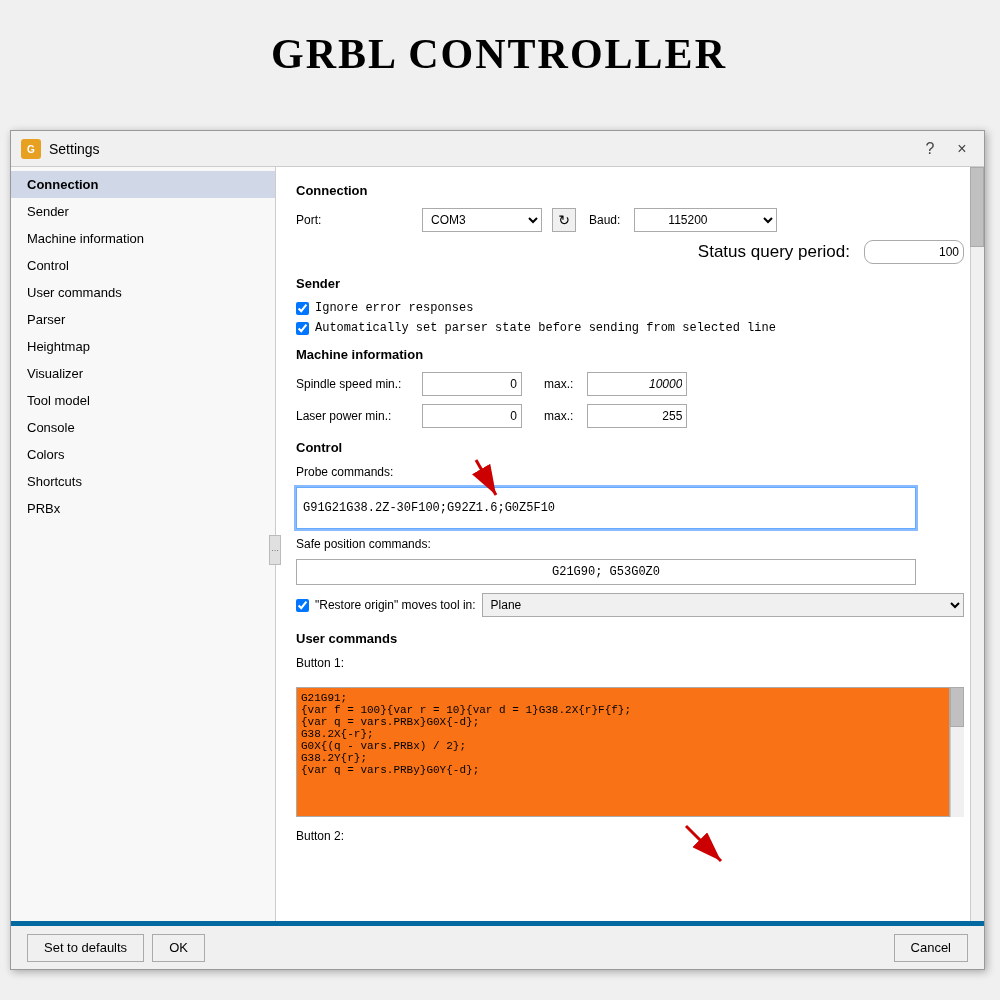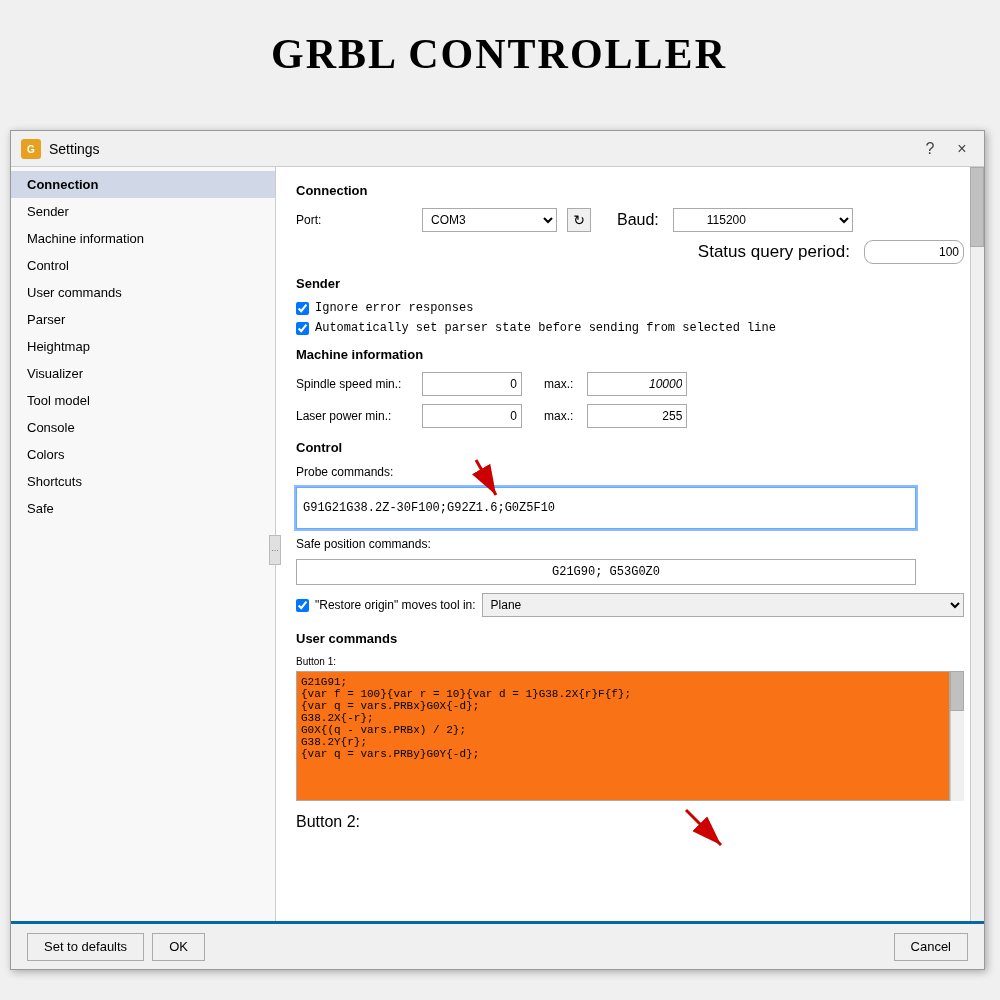--- a/index.html
+++ b/index.html
@@ -166,25 +166,25 @@
     .form-input {
       height: 24px;
       font-size: 12px;
       border: 1px solid #aaa;
       background: #fff;
       padding: 0 4px;
       text-align: right;
     }
 
     .port-select {
-      width: 135px;
+      width: 120px;
     }
 
     .baud-select {
-      width: 180px;
+      width: 143px;
       padding-left: 29px;
     }
 
     .period-input {
       width: 100px;
     }
 
     .spindle-input {
       width: 100px;
     }
@@ -241,27 +241,27 @@
       height: 130px;
       font-size: 11px;
       font-family: 'Courier New', monospace;
       border: 1px solid #aaa;
       padding: 4px;
       resize: none;
       background: #f97316;
     }
 
     .button2-label {
-      font-size: 16px;
+      font-size: 12px;
       margin-top: 8px;
     }
 
     .dialog-footer {
       height: 48px;
-      border-top: 3px solid #0369a1;
+      border-top: 5px solid #0369a1;
       display: flex;
       align-items: center;
       padding: 12px 16px;
       background: #f0f0f0;
       justify-content: space-between;
     }
 
     .footer-btn {
       height: 28px;
       padding: 0 16px;
@@ -370,36 +370,36 @@
       <div class="sidebar-item">Machine information</div>
       <div class="sidebar-item">Control</div>
       <div class="sidebar-item">User commands</div>
       <div class="sidebar-item">Parser</div>
       <div class="sidebar-item">Heightmap</div>
       <div class="sidebar-item">Visualizer</div>
       <div class="sidebar-item">Tool model</div>
       <div class="sidebar-item">Console</div>
       <div class="sidebar-item">Colors</div>
       <div class="sidebar-item">Shortcuts</div>
-      <div class="sidebar-item">Safe</div>
+      <div class="sidebar-item">PRBx</div>
     </div>
 
     <div class="sidebar-collapse-btn">···</div>
 
     <div class="main-panel" style="position:relative;">
 
       <div class="section-title">Connection</div>
 
       <div class="form-row">
         <span class="form-label">Port:</span>
         <select class="form-select port-select">
           <option>COM3</option>
         </select>
         <button class="refresh-btn" title="Refresh">↻</button>
-        <span style="margin-left:20px;font-size:16px;">Baud:</span>
+        <span style="margin-left:7px;font-size:12px;">Baud:</span>
         <select class="form-select baud-select" style="margin-left:8px;">
           <option>115200</option>
         </select>
       </div>
 
       <div class="form-row">
         <span style="margin-left:auto;font-size:17px;">Status query period:</span>
         <input type="text" class="form-input period-input" value="100" style="margin-left: 8px; border-radius: 9px;">
       </div>
 
@@ -456,21 +456,21 @@
 
       <div class="restore-row">
         <input type="checkbox" checked="" style="">
         <span style="font-size:12px;">"Restore origin" moves tool in:</span>
         <select class="restore-select" style="width:200px;height:24px;font-size:12px;border:1px solid #aaa;">
           <option>Plane</option>
         </select>
       </div>
 
       <div class="section-title">User commands</div>
-      <div style="font-size:10px;margin-bottom:4px;">Button 1:</div>
+      <div style="font-size:12px;margin-bottom:17px;">Button 1:</div>
 
       <div class="user-cmd-wrapper">
         <textarea class="user-commands-area" style="width: calc(100% - 14px);">G21G91;
 {var f = 100}{var r = 10}{var d = 1}G38.2X{r}F{f};
 {var q = vars.PRBx}G0X{-d};
 G38.2X{-r};
 G0X{(q - vars.PRBx) / 2};
 G38.2Y{r};
 {var q = vars.PRBy}G0Y{-d};</textarea>
         <div class="user-cmd-scrollbar">

